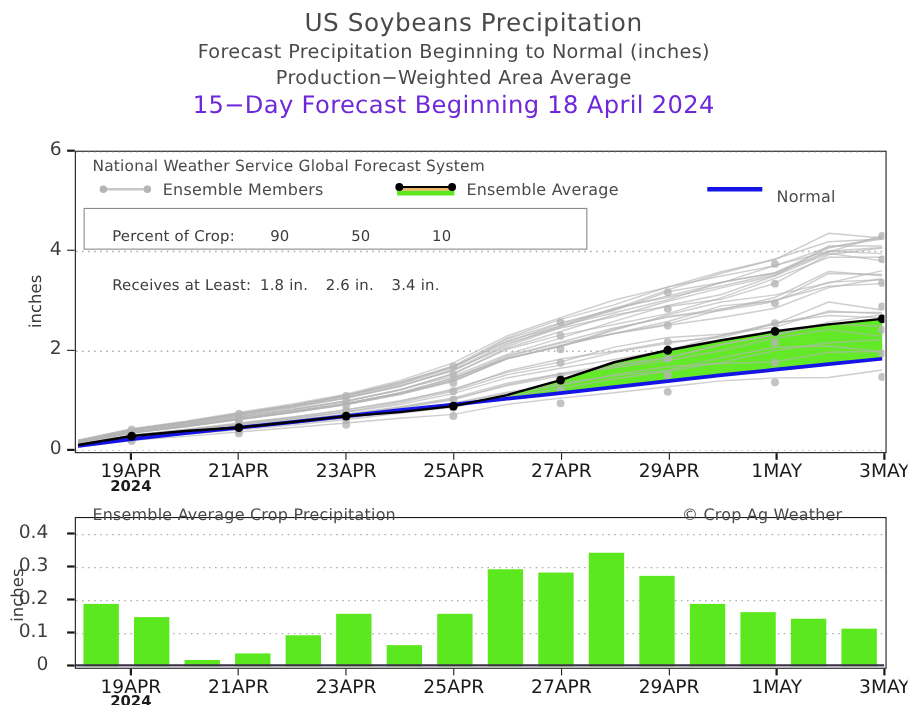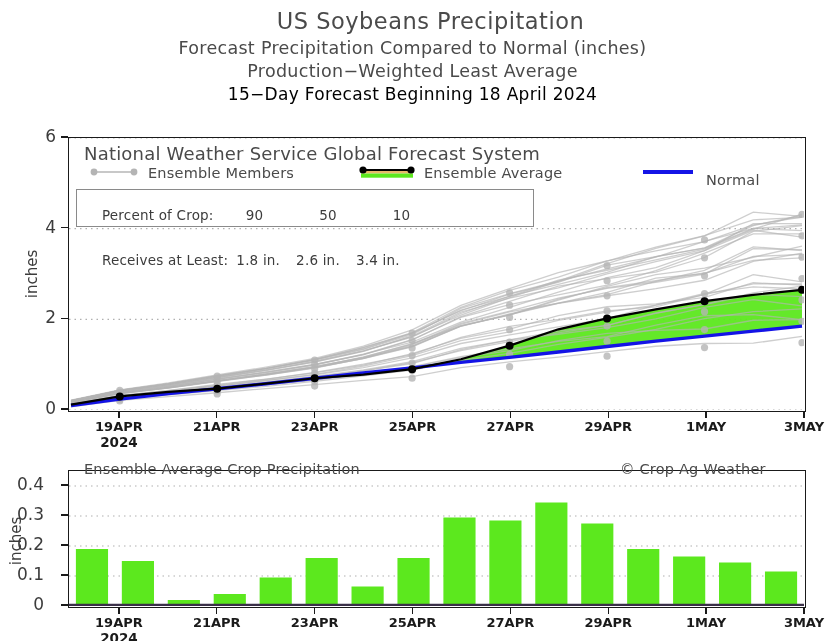--- a/index.html
+++ b/index.html
@@ -1,51 +1,51 @@
 <!DOCTYPE html>
 <html><head>
 <meta charset="utf-8">
 <style>
   html,body{margin:0;padding:0;background:#ffffff;}
   body{width:825px;height:641px;font-family:"DejaVu Sans",sans-serif;color:#3c3c3c;position:relative;overflow:hidden;}
   .titles{position:absolute;left:0;top:0;width:825px;text-align:center;}
   .t1{font-size:22.5px;letter-spacing:.5px;color:#4a4a4a;margin-top:8px;padding-left:36px;}
   .t2{font-size:17.5px;letter-spacing:.3px;color:#4a4a4a;margin-top:4px;}
   .t3{font-size:17.5px;letter-spacing:.3px;color:#4a4a4a;margin-top:3px;}
-  .t4{font-size:17px;letter-spacing:.3px;color:#000000;margin-top:3px;}
+  .t4{font-size:22px;letter-spacing:.3px;color:#6d28d9;margin-top:3px;}
 
   .panel{position:absolute;border:1.6px solid #1a1a1a;background:#fff;box-sizing:border-box;}
   #top-panel{left:68px;top:137px;width:738px;height:275px;}
   #bot-panel{left:68px;top:470px;width:738px;height:138px;}
 
   .ylabel{position:absolute;font-size:15px;color:#3c3c3c;
       transform:rotate(-90deg);transform-origin:50% 50%;white-space:nowrap;}
   .ytick{position:absolute;font-size:17px;color:#3c3c3c;text-align:right;width:40px;}
   .ytickmark{position:absolute;background:#1a1a1a;height:1.6px;width:7px;}
-  .xtick{position:absolute;font-size:13px;color:#1a1a1a;text-align:center;width:70px;font-weight:bold;}
+  .xtick{position:absolute;font-size:17px;color:#1a1a1a;text-align:center;width:70px;font-weight:normal;}
   .xyear{position:absolute;font-size:13.5px;color:#1a1a1a;text-align:center;width:70px;font-weight:bold;}
   .xtickmark{position:absolute;background:#1a1a1a;width:1.4px;height:6px;}
 
-  .legend-title{position:absolute;font-size:18px;color:#4a4a4a;letter-spacing:.2px;}
+  .legend-title{position:absolute;font-size:14px;color:#4a4a4a;letter-spacing:.2px;}
   .legend-row{position:absolute;font-size:14.5px;color:#4a4a4a;letter-spacing:.2px;text-align:right;}
   .swatch{position:absolute;}
   .statbox{position:absolute;border:1.4px solid #8a8a8a;background:rgba(255,255,255,.92);
       box-sizing:border-box;padding:3px 7px 4px 7px;}
   .statline{font-size:13.5px;color:#3c3c3c;white-space:pre;line-height:15px;letter-spacing:.2px;}
   .subtitle-in{position:absolute;font-size:14.5px;color:#4a4a4a;letter-spacing:.2px;}
   .copy-in{position:absolute;font-size:14.5px;color:#4a4a4a;letter-spacing:.2px;}
   svg{display:block;}
 </style>
 </head>
 <body>
 
 <div class="titles">
   <div class="t1">US Soybeans Precipitation</div>
-  <div class="t2">Forecast Precipitation Compared to Normal (inches)</div>
-  <div class="t3">Production−Weighted Least Average</div>
+  <div class="t2">Forecast Precipitation Beginning to Normal (inches)</div>
+  <div class="t3">Production−Weighted Area Average</div>
   <div class="t4">15−Day Forecast Beginning 18 April 2024</div>
 </div>
 
 <div class="ylabel" style="left:-8px;top:265px;width:80px;text-align:center;">inches</div>
 
 <div id="top-ytick-layer">
     <div class="ytick" style="left: 16px; top: 398px;">0</div>
     <div class="ytickmark" style="left: 61px; top: 408.2px;"></div>
     <div class="ytick" style="left: 16px; top: 307.333px;">2</div>
     <div class="ytickmark" style="left: 61px; top: 317.533px;"></div>

